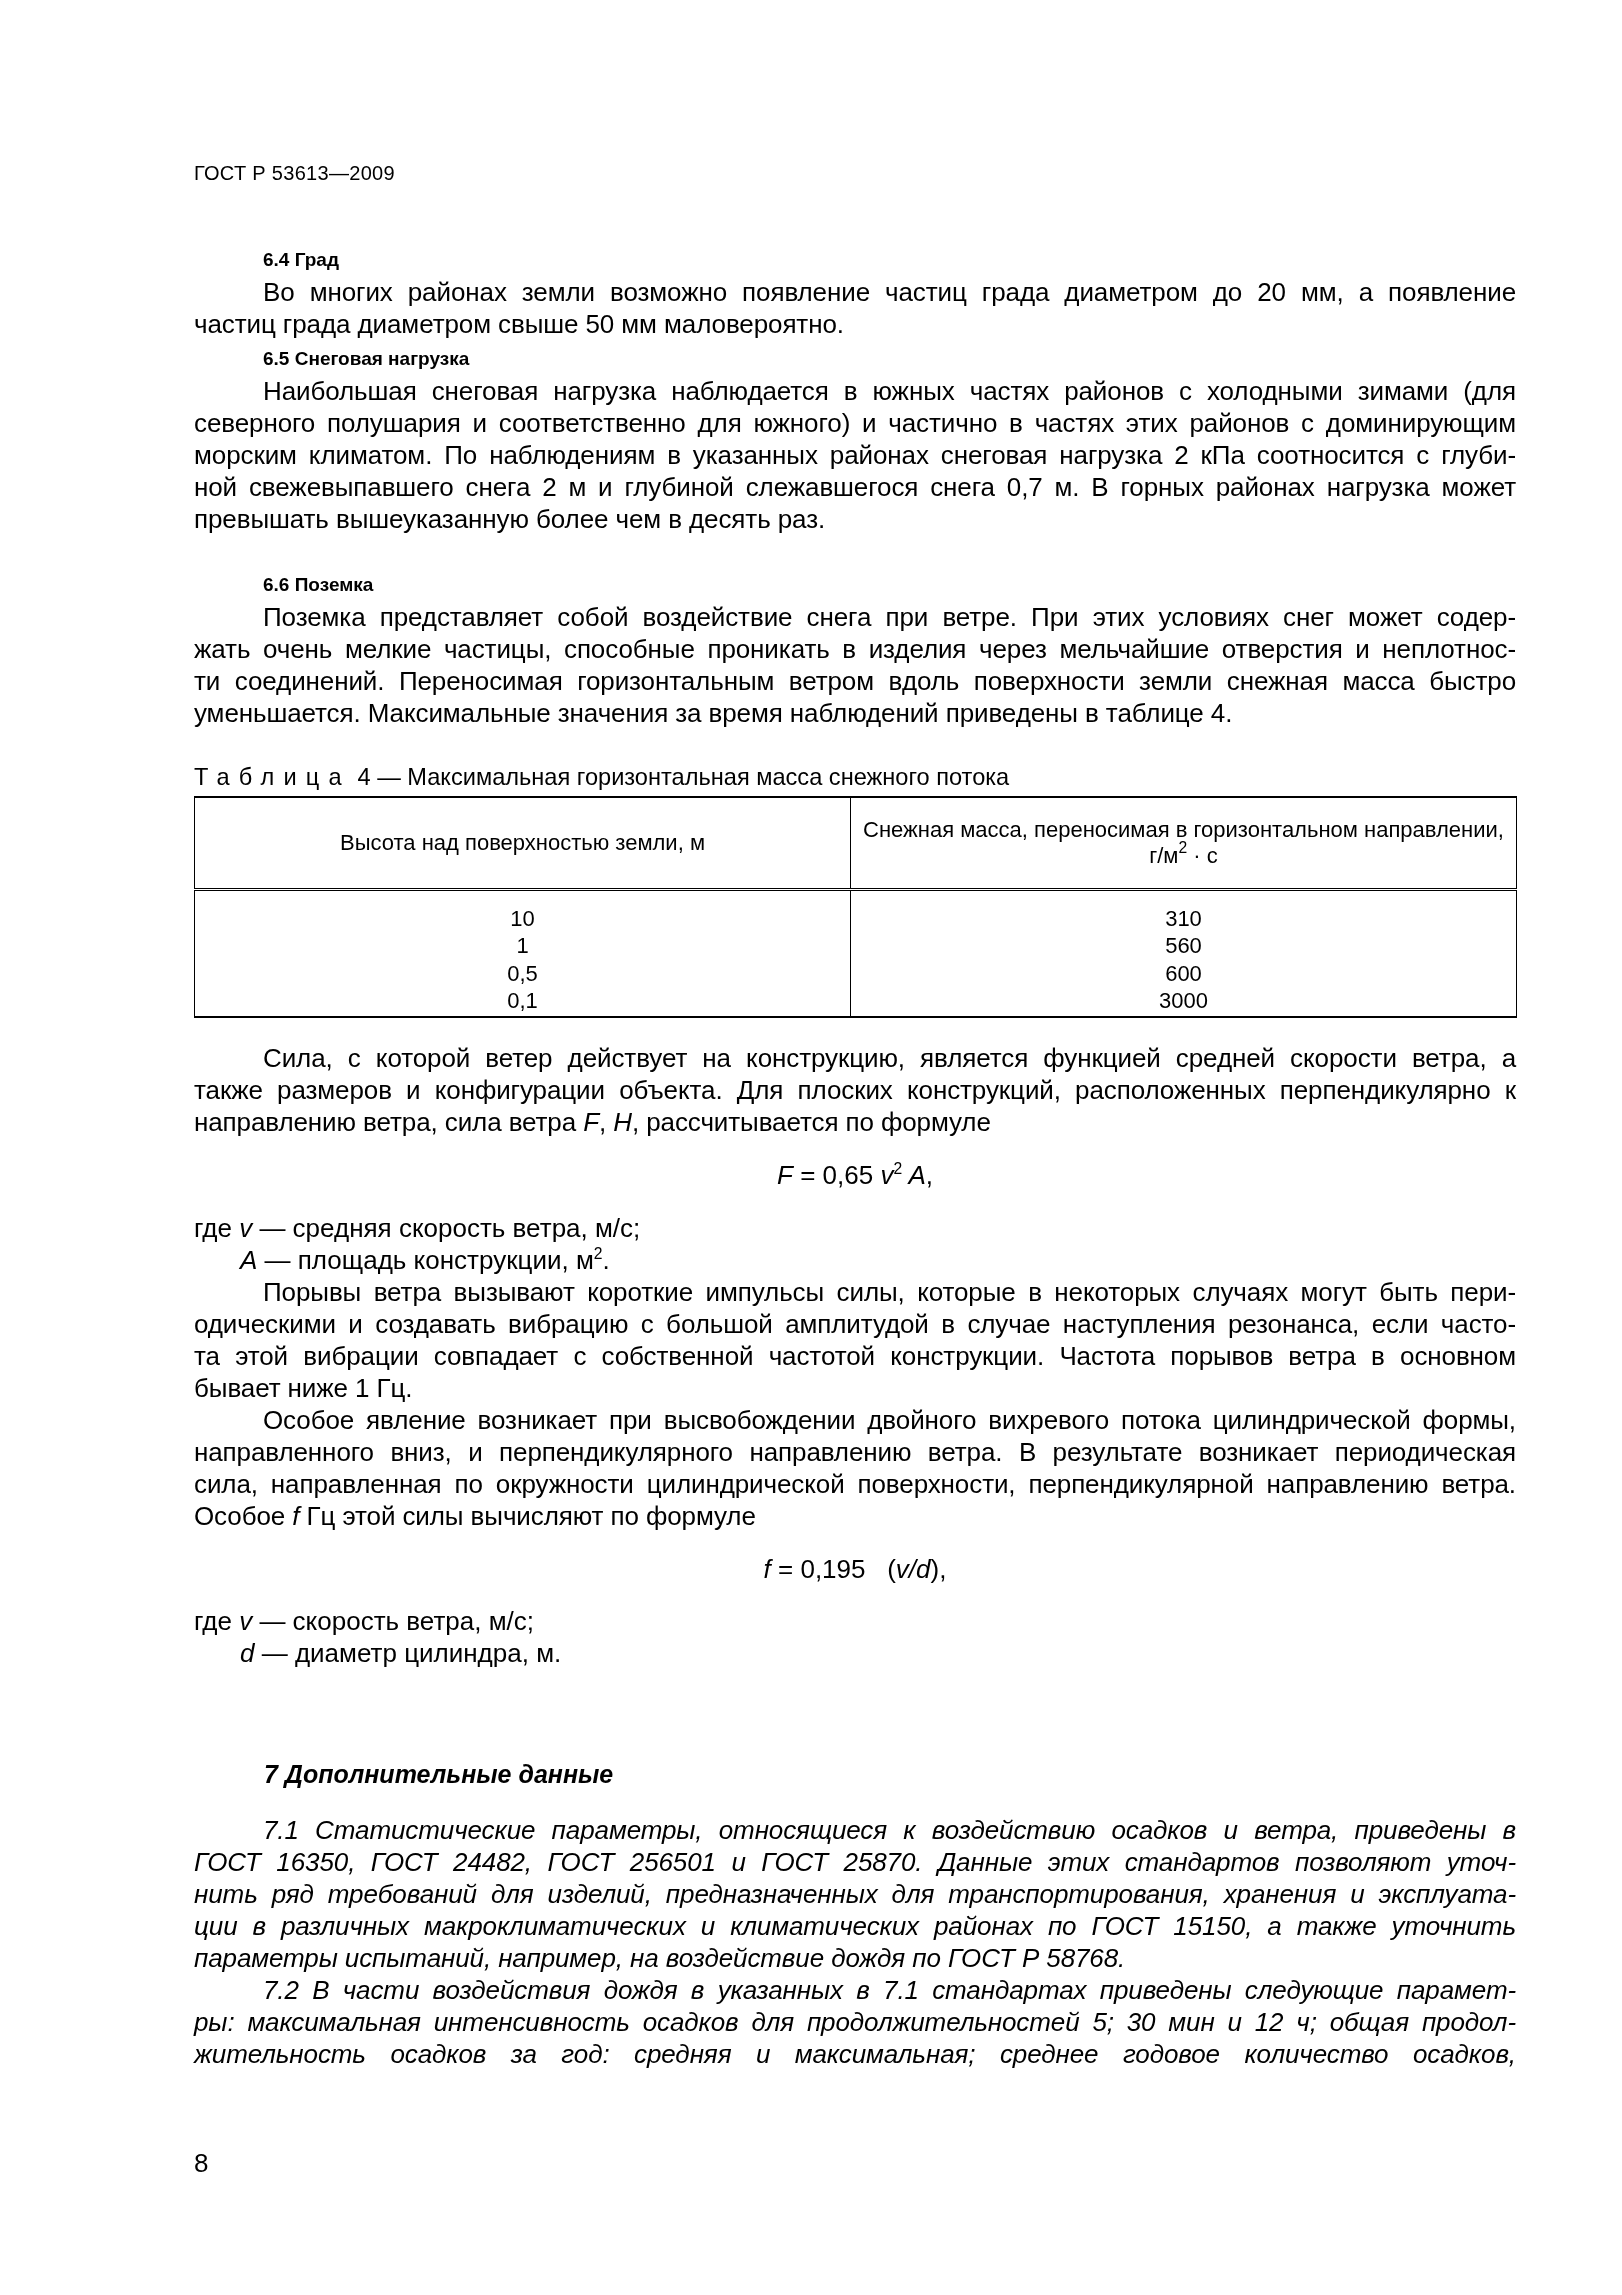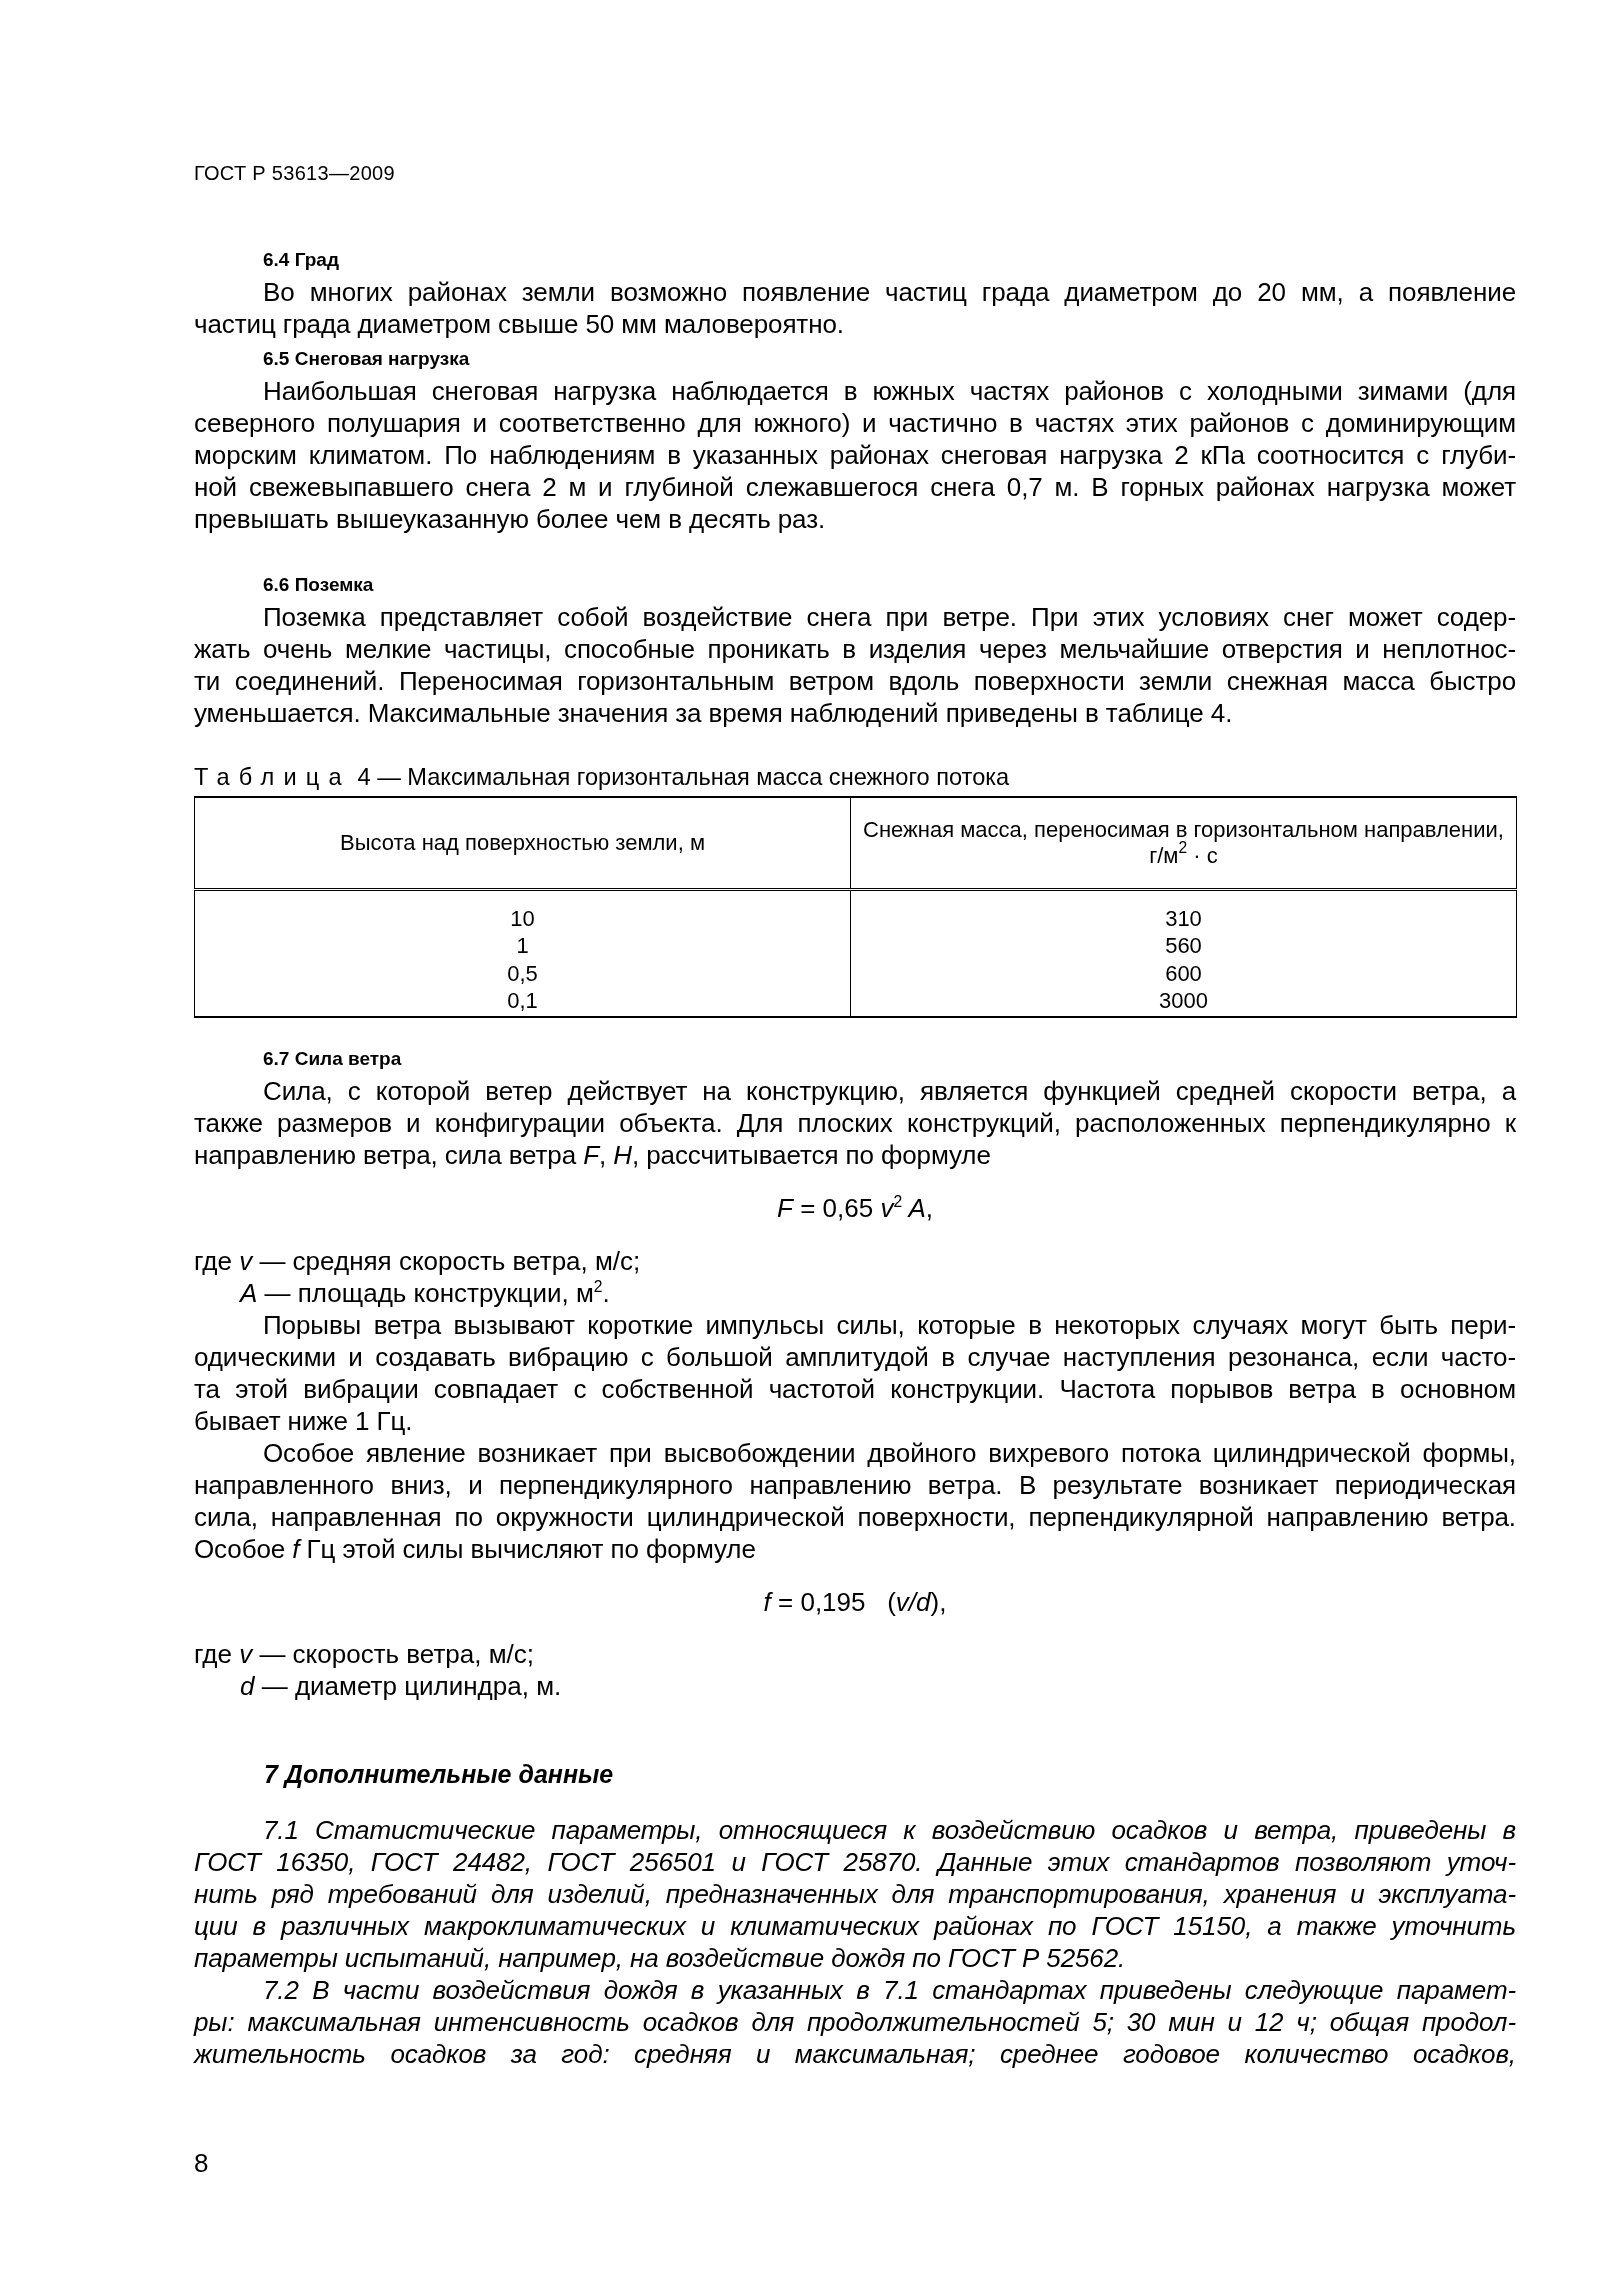--- a/index.html
+++ b/index.html
@@ -95,21 +95,20 @@
           <div>310</div>
           <div>560</div>
           <div>600</div>
           <div>3000</div>
         </td>
       </tr>
     </tbody>
   </table>
 
   <div class="col" style="top:1042px;">
-    <div class="h2">6.7  Сила ветра</div>
     <div class="p" style="text-indent:0">
       <span class="ln first">Сила, с которой ветер действует на конструкцию, является функцией средней скорости ветра, а</span>
       <span class="ln">также размеров и конфигурации объекта. Для плоских конструкций, расположенных перпендикулярно к</span>
       <span class="ln last"><span>направлению ветра, сила ветра </span><i class="v">F</i><span>, </span><i class="v">Н</i><span>, рассчитывается по формуле</span></span>
     </div>
     <div class="formula" style="margin-top:21px;"><i class="v">F</i><span> = 0,65 </span><i class="v">v</i><sup>2</sup><i class="v"> A</i><span>,</span></div>
     <div class="where" style="margin-top:19.6px;">
       <div><span>где </span><i class="v">v</i><span> — средняя скорость ветра, м/с;</span></div>
       <div class="sub"><i class="v">A</i><span> — площадь конструкции, м</span><sup>2</sup><span>.</span></div>
     </div>
@@ -132,21 +131,21 @@
     </div>
   </div>
 
   <div class="h1">7  Дополнительные данные</div>
   <div class="col italic" style="top:1814px;">
     <div class="p" style="text-indent:0">
       <span class="ln first">7.1  Статистические параметры, относящиеся к воздействию осадков и ветра, приведены в</span>
       <span class="ln">ГОСТ 16350, ГОСТ 24482, ГОСТ 256501 и ГОСТ 25870. Данные этих стандартов позволяют уточ-</span>
       <span class="ln">нить ряд требований для изделий, предназначенных для транспортирования, хранения и эксплуата-</span>
       <span class="ln">ции в различных макроклиматических и климатических районах по ГОСТ 15150, а также уточнить</span>
-      <span class="ln last">параметры испытаний, например, на воздействие дождя по ГОСТ Р 52562.</span>
+      <span class="ln last">параметры испытаний, например, на воздействие дождя по ГОСТ Р 58768.</span>
     </div>
     <div class="p" style="text-indent:0">
       <span class="ln first">7.2  В части воздействия дождя в указанных в 7.1 стандартах приведены следующие парамет-</span>
       <span class="ln">ры: максимальная интенсивность осадков для продолжительностей 5; 30 мин и 12 ч; общая продол-</span>
       <span class="ln">жительность осадков за год: средняя и максимальная; среднее годовое количество осадков,</span>
     </div>
   </div>
 
   <div class="pagenum">8</div>
 </div>

